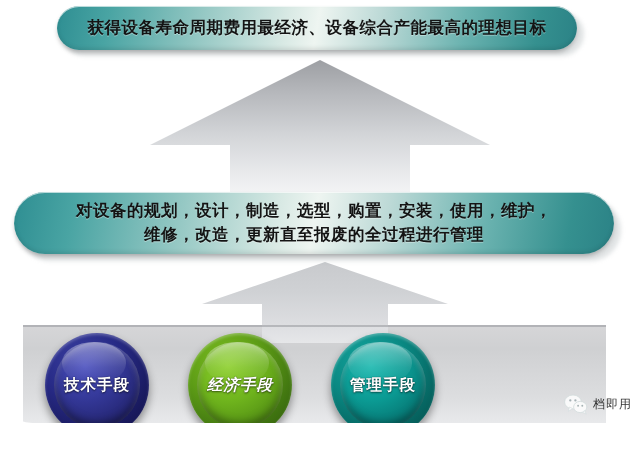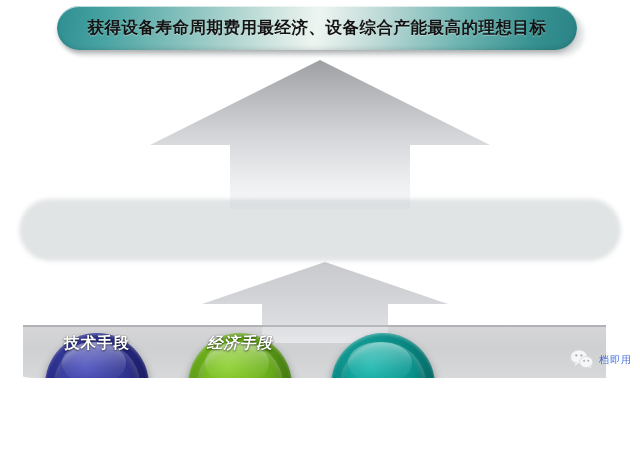--- a/index.html
+++ b/index.html
@@ -6,21 +6,21 @@
     margin: 0;
     padding: 0;
     background: #ffffff;
   }
   body {
     font-family: "Liberation Sans", "DejaVu Sans", sans-serif;
   }
   #stage {
     position: relative;
     width: 640px;
-    height: 378px;
+    height: 423px;
     background: #ffffff;
     overflow: hidden;
     border-radius: 32px;
   }
 
   
   .banner {
     position: absolute;
     box-sizing: border-box;
     display: flex;
@@ -115,21 +115,21 @@
     z-index: 4;
   }
 
   
   .circle {
     position: absolute;
     width: 104px;
     height: 104px;
     border-radius: 50%;
     display: flex;
-    align-items: flex-start;
+    align-items: center;
     justify-content: center;
     z-index: 8;
   }
   .circle .ring {
     position: absolute;
     inset: 0;
     border-radius: 50%;
   }
   .circle .face {
     position: absolute;
@@ -210,22 +210,22 @@
     position: absolute;
     right: 8px;
     bottom: 8px;
     display: flex;
     align-items: center;
     gap: 5px;
     z-index: 10;
     opacity: 0.82;
   }
   #watermark .wm-text {
-    color: #1d4ed8;
-    font-size: 10px;
+    color: #000000;
+    font-size: 12px;
     letter-spacing: 1px;
     text-align: center;
   }
   .wechat-icon {
     display: block;
   }
 </style>
 </head>
 <body>
 
@@ -258,39 +258,46 @@
 
   <div id="platform"></div>
   <div id="platform-top-edge"></div>
 
   <div class="banner-shadow" id="banner-top-shadow"></div>
   <div class="banner" id="banner-top">
     <span class="btxt">获得设备寿命周期费用最经济、设备综合产能最高的理想目标</span>
   </div>
 
   <div class="banner-shadow" id="banner-mid-shadow"></div>
+  <div class="banner" id="banner-mid">
+    <span class="btxt">
+      <span>对设备的规划，设计，制造，选型，购置，安装，使用，维护，</span><br>
+      <span>维修，改造，更新直至报废的全过程进行管理</span>
+    </span>
+  </div>
 
   <div class="circle" id="circle-0">
     <span class="ring"></span>
     <span class="face"></span>
     <span class="gloss"></span>
     <span class="clabel">技术手段</span>
   </div>
 
   <div class="circle" id="circle-1">
     <span class="ring"></span>
     <span class="face"></span>
     <span class="gloss"></span>
     <span class="clabel">经济手段</span>
   </div>
 
   <div class="circle" id="circle-2">
     <span class="ring"></span>
     <span class="face"></span>
     <span class="gloss"></span>
+    <span class="clabel">管理手段</span>
   </div>
 
 
   <div id="watermark">
     <svg class="wechat-icon" width="24" height="21" viewBox="0 0 24 21">
       <ellipse cx="9" cy="8" rx="8.4" ry="7" fill="#ffffff" stroke="#cfdadb" stroke-width="0.8"></ellipse>
       <polygon points="5.5,13 4.4,17.2 8.6,14.6" fill="#ffffff" stroke="#cfdadb" stroke-width="0.6"></polygon>
       <circle cx="6.3" cy="6.4" r="1.15" fill="#9aa9ab"></circle>
       <circle cx="11.4" cy="6.4" r="1.15" fill="#9aa9ab"></circle>
       <ellipse cx="16.2" cy="13" rx="6.6" ry="5.6" fill="#ffffff" stroke="#cfdadb" stroke-width="0.8"></ellipse>

